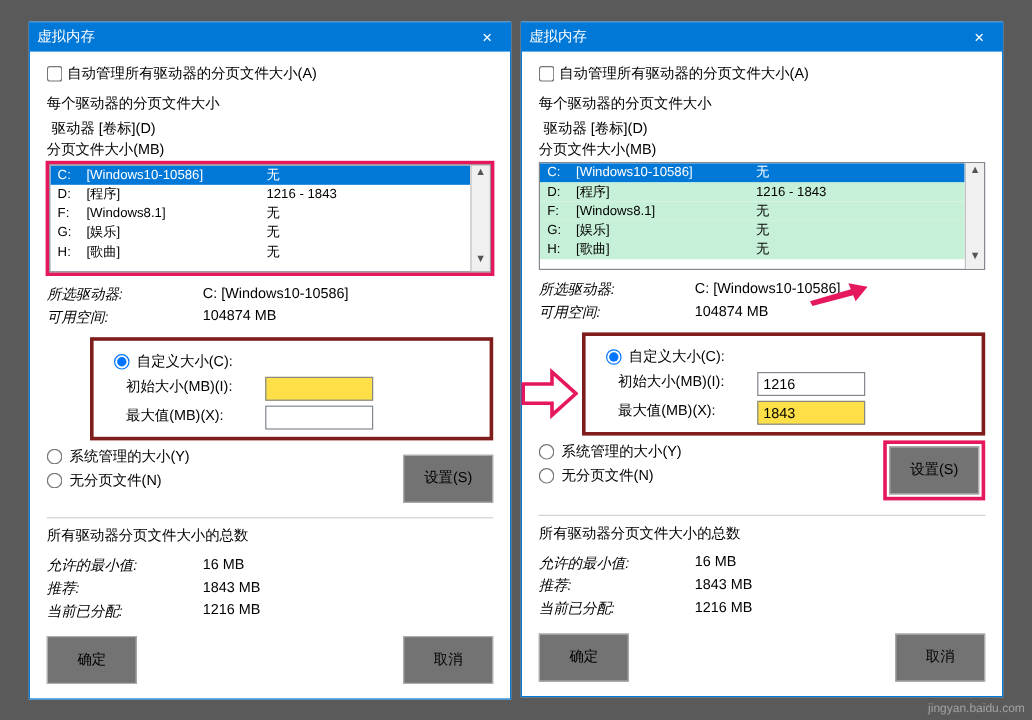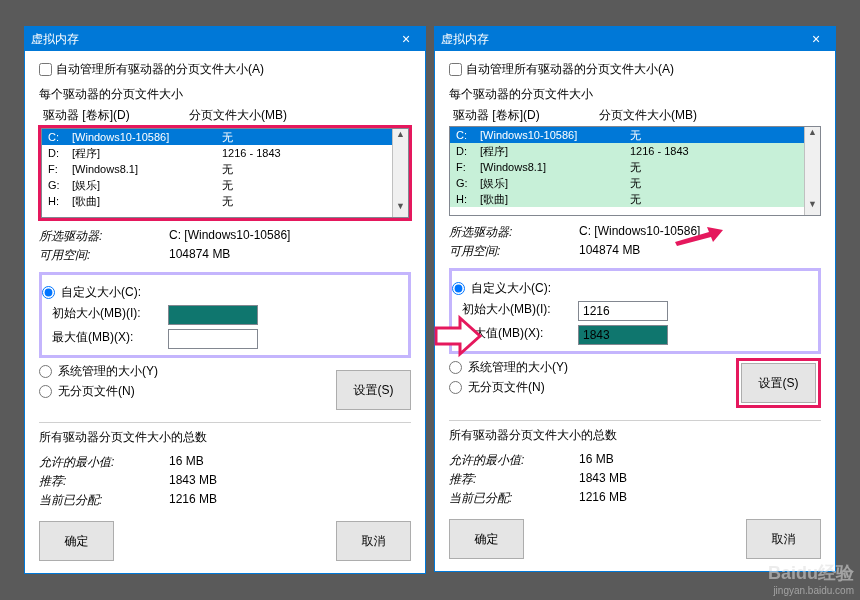--- a/index.html
+++ b/index.html
@@ -5,45 +5,45 @@
   * { box-sizing: border-box; margin: 0; padding: 0; font-family: "Microsoft YaHei", sans-serif; }
   body { background: #5a5a5a; display: flex; align-items: center; justify-content: center; width: 860px; height: 600px; position: relative; }
   .dialogs { display: flex; gap: 8px; align-items: flex-start; position: relative; }
   .dialog { width: 402px; background: #fff; border: 1px solid #0078d7; font-size: 12px; color: #000; }
   .titlebar { background: #0078d7; color: #fff; display: flex; align-items: center; justify-content: space-between; height: 24px; padding: 0 6px; }
   .titlebar .close { width: 26px; text-align: center; font-size: 14px; }
   .body { padding: 10px 14px 12px 14px; }
   .chk-row { display: flex; align-items: center; margin-bottom: 8px; }
   .chk-row input { width: 13px; height: 13px; margin-right: 4px; }
   .subhead { margin: 2px 0 2px 0; font-family: Liberation Serif, serif; }
-  .list-head { display: flex; padding: 2px 0; }
+  .list-head { display: flex; padding: 2px 0; flex-direction: column; }
   .list-head .col1 { width: 150px; padding-left: 4px; }
   .list-head .col2 { flex: 1; }
   .drive-wrap { border: 1px solid #828790; height: 90px; display: flex; }
   .drive-list { flex: 1; overflow: hidden; }
   .drive-row { display: flex; height: 16px; align-items: center; font-size: 11px; padding-left: 6px; }
   .drive-row .letter { width: 24px; }
   .drive-row .lbl { width: 150px; }
   .drive-row .pf { flex: 1; }
   .drive-sel { background: #0078d7; color: #fff; }
   .drive-green { background: #c7f0d8; }
   .scroll { width: 16px; background: #f0f0f0; border-left: 1px solid #c0c0c0; position: relative; }
   .scroll .arr { height: 16px; text-align: center; font-size: 9px; color: #555; }
   .info-row { display: flex; margin-top: 8px; }
   .info-row .k { width: 130px; font-style: italic; }
-  .group-box { border: 3px solid #c4b5fd; padding: 6px 0; margin-top: 8px; }
+  .group-box { border: 3px solid #7f1d1d; padding: 6px 17px; margin-top: 8px; margin-left: 36px; }
   .radio-row { display: flex; align-items: center; margin: 3px 0; }
   .radio-row input { width: 13px; height: 13px; margin-right: 6px; }
   .field-row { display: flex; align-items: flex-start; margin: 4px 0 0 10px; }
   .field-row .fl { width: 116px; }
   .field-row input[type=text] { width: 90px; height: 20px; border: 1px solid #828790; padding: 0 4px; font-size: 12px; }
-  .field-row input.green { background: #0f766e; }
+  .field-row input.green { background: #fde047; }
   .below-group { margin-top: 2px; display: flex; justify-content: center; align-items: flex-start; }
   .below-group .radios { flex: 1; }
-  .btn { width: 75px; height: 40px; border: 1px solid #adadad; background: #e5e5e5; font-size: 12px; cursor: pointer; display: inline-flex; align-items: center; justify-content: center; }
+  .btn { width: 75px; height: 40px; border: 1px solid #adadad; background: #737373; font-size: 12px; cursor: pointer; display: inline-flex; align-items: center; justify-content: center; }
   .btn-outlined { border: 3px solid #e5185d; padding: 2px; margin-top: 2px; }
   .hr { border-top: 1px solid #d0d0d0; margin: 12px 0 6px 0; }
   .totals { margin-top: 4px; }
   .footer { display: flex; justify-content: space-between; gap: 8px; margin-top: 12px; }
   .hi-row { border: 3px solid #e5185d; margin: -1px; }
   .arrow-holder { position: absolute; left: 410px; top: 286px; width: 48px; height: 48px; z-index: 5; }
   .arrow-svg { width: 48px; height: 48px; }
   .watermark { position: absolute; right: 6px; bottom: 4px; color: #ddd; opacity: 0.55; font-size: 10px; text-align: right; z-index: 6; }
   .watermark .big { font-size: 18px; font-weight: bold; }
   .red-arrow { position: absolute; right: 98px; bottom: 162px; width: 50px; height: 20px; z-index: 3; }
@@ -287,15 +287,14 @@
       <div class="footer">
         <button class="btn">确定</button>
         <button class="btn">取消</button>
       </div>
     </div>
   </div>
 
 </div>
 
 <div class="watermark">
-  <div class="big">Baidu经验</div>
   <div>jingyan.baidu.com</div>
 </div>
 
 </body></html>

